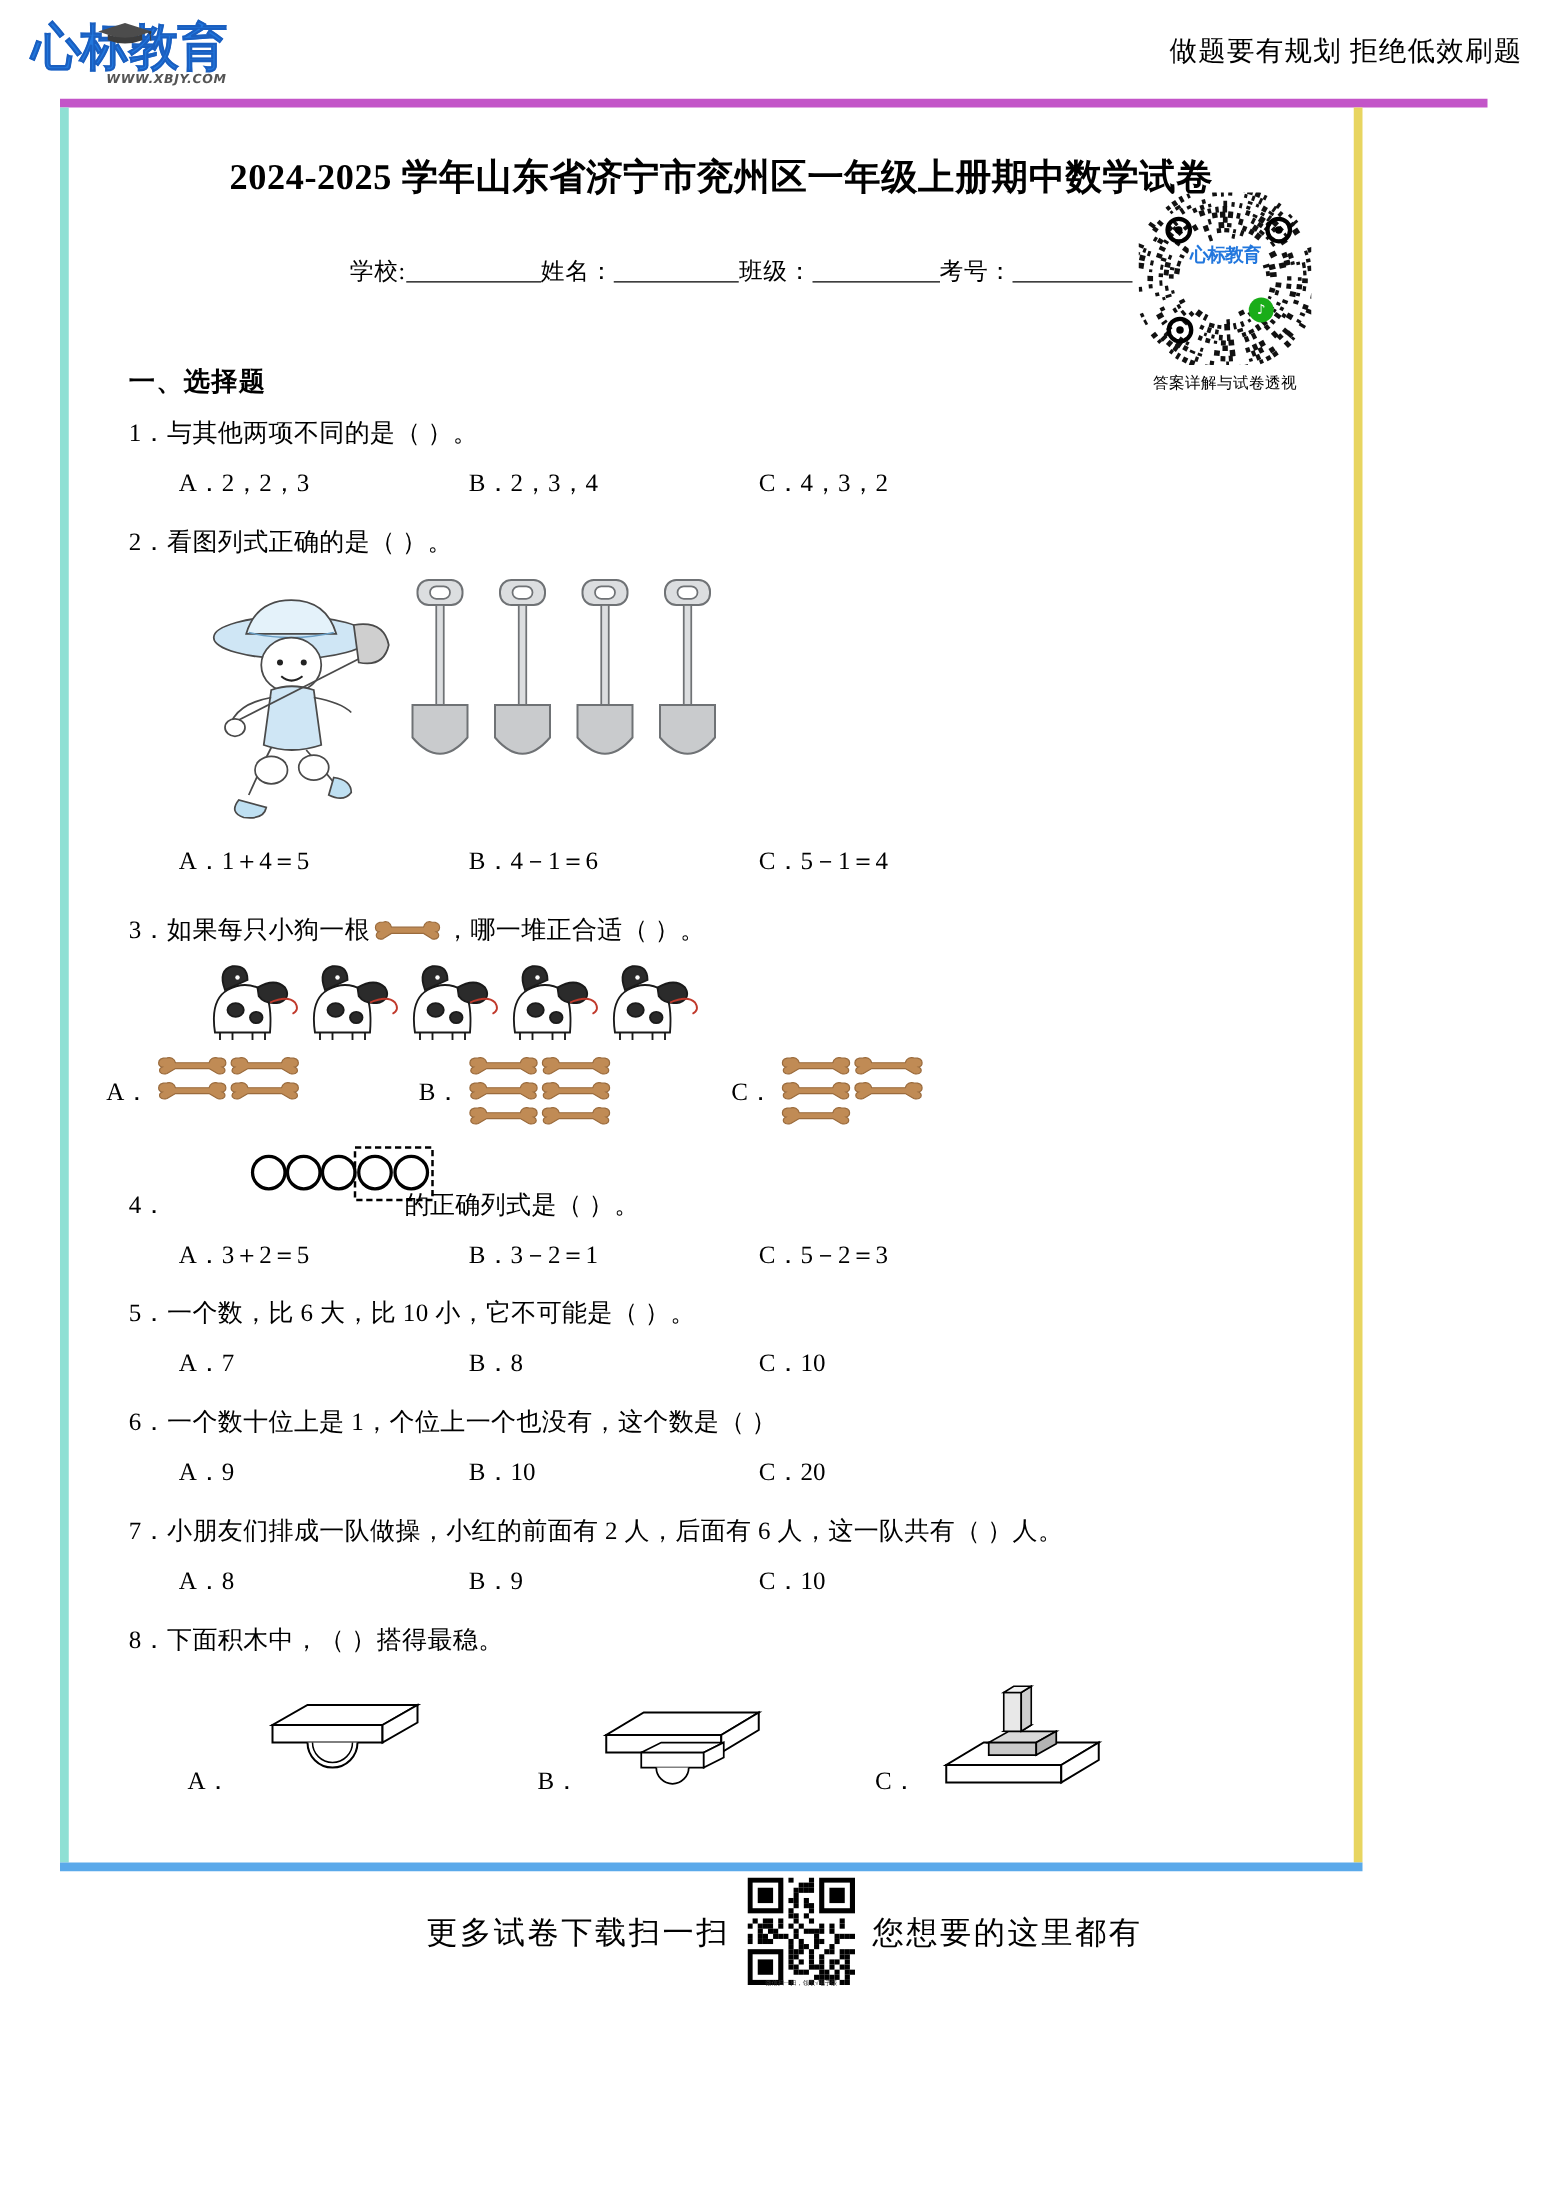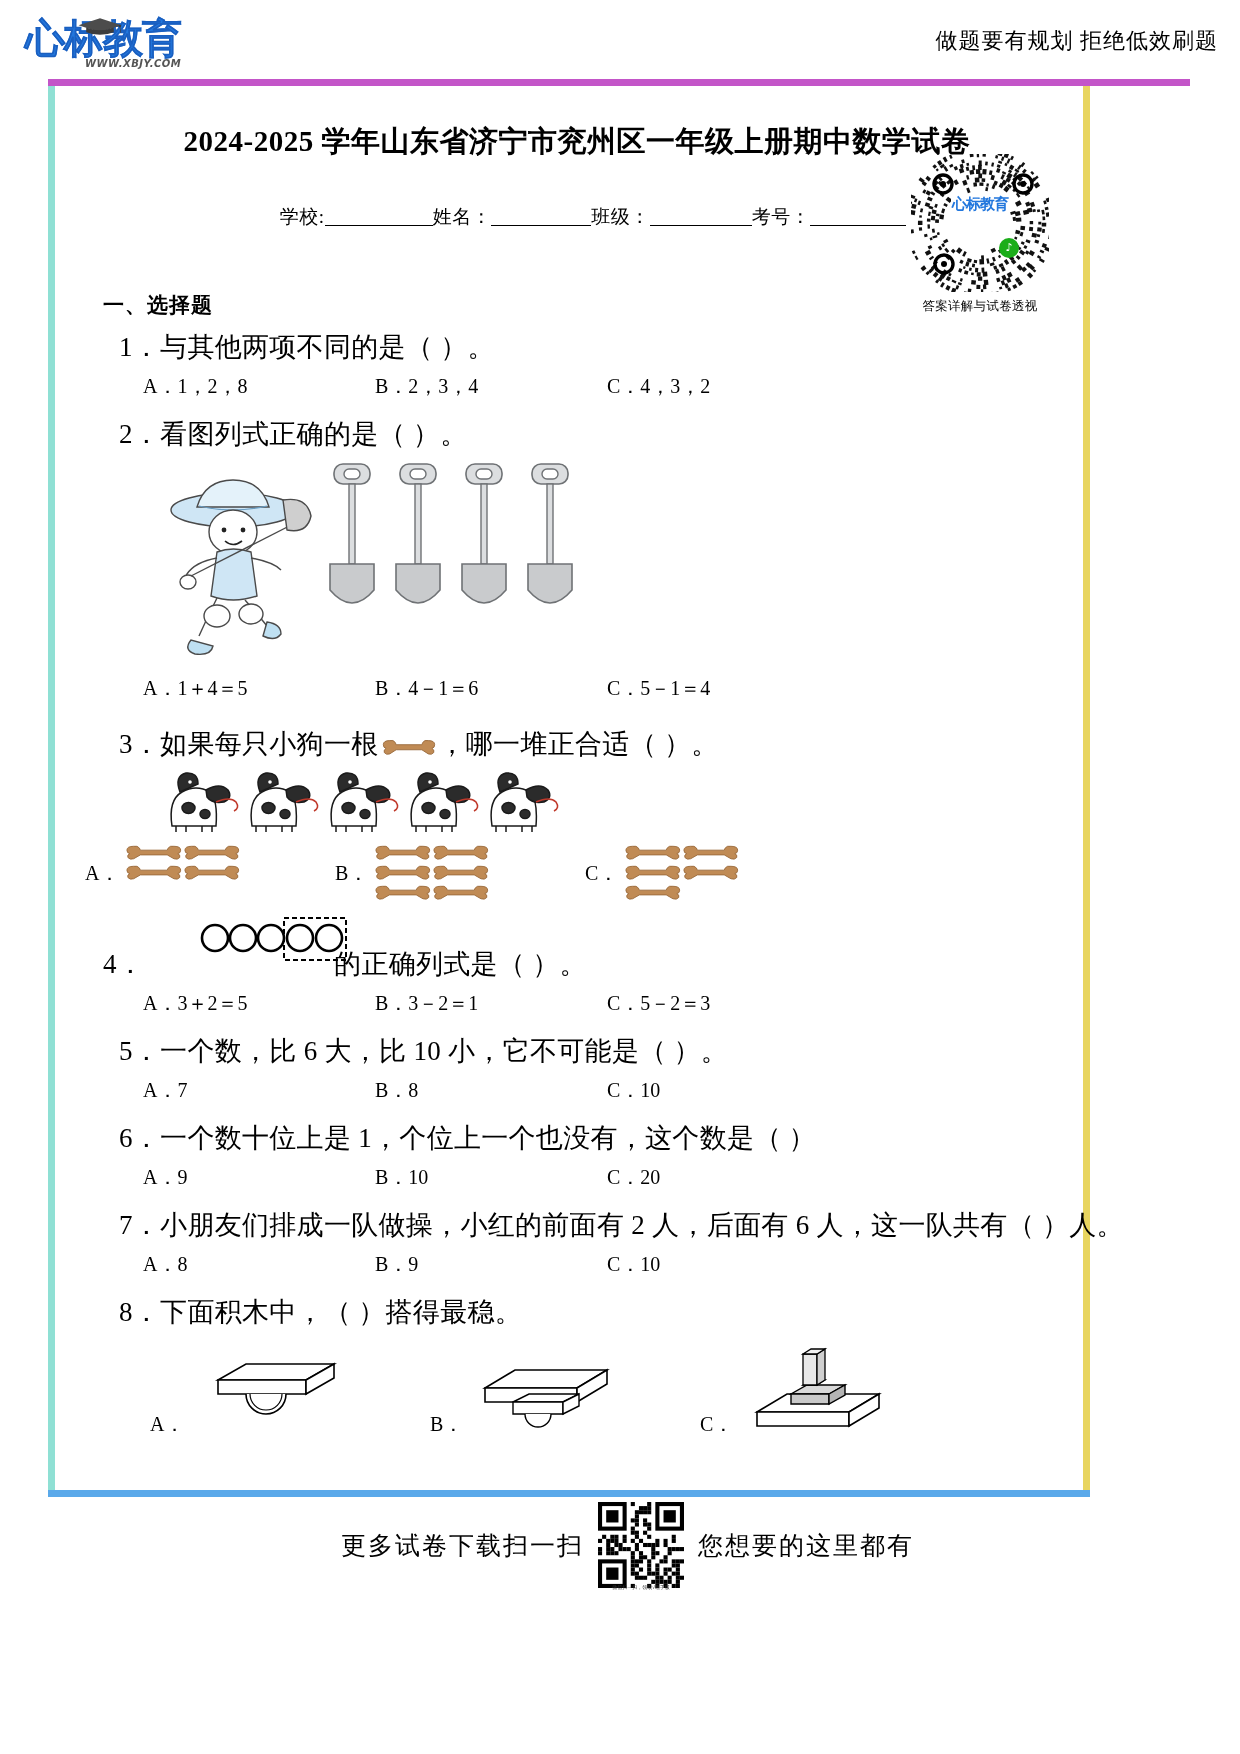--- a/index.html
+++ b/index.html
@@ -101,22 +101,22 @@
   
   .content{
     position:absolute; left:0; top:205px; width:1028px;
   }
   .sec-title{
     font-size:21px; font-weight:bold;
     margin:0 0 8px 48px;
     letter-spacing:1px;
   }
   .q{
-    margin:0 0 0 64px;
-    font-size:27px;
+    margin:0 0 0 48px;
+    font-size:20px;
     line-height:40px;
     letter-spacing:0.3px;
   }
   .q-stem{ display:block; white-space:nowrap; }
   .opts{
     display:flex;
     margin:6px 0 0 88px;
     font-size:20px;
     width:880px;
   }
@@ -480,21 +480,21 @@
   </div>
 
   <div class="content">
 
     <div class="sec-title">一、选择题</div>
 
     <div class="q">
       <span class="q-stem"><span>1．</span><span>与其他两项不同的是（    ）。</span></span>
     </div>
     <div class="opts">
-      <div class="o">A．1，2，8</div>
+      <div class="o">A．2，2，3</div>
       <div class="o">B．2，3，4</div>
       <div class="o">C．4，3，2</div>
     </div>
 
     <div class="q" style="margin-top:14px">
       <span class="q-stem"><span>2．</span><span>看图列式正确的是（    ）。</span></span>
     </div>
     <div class="q2fig">
 
       <svg class="kid" viewBox="0 0 160 200">

